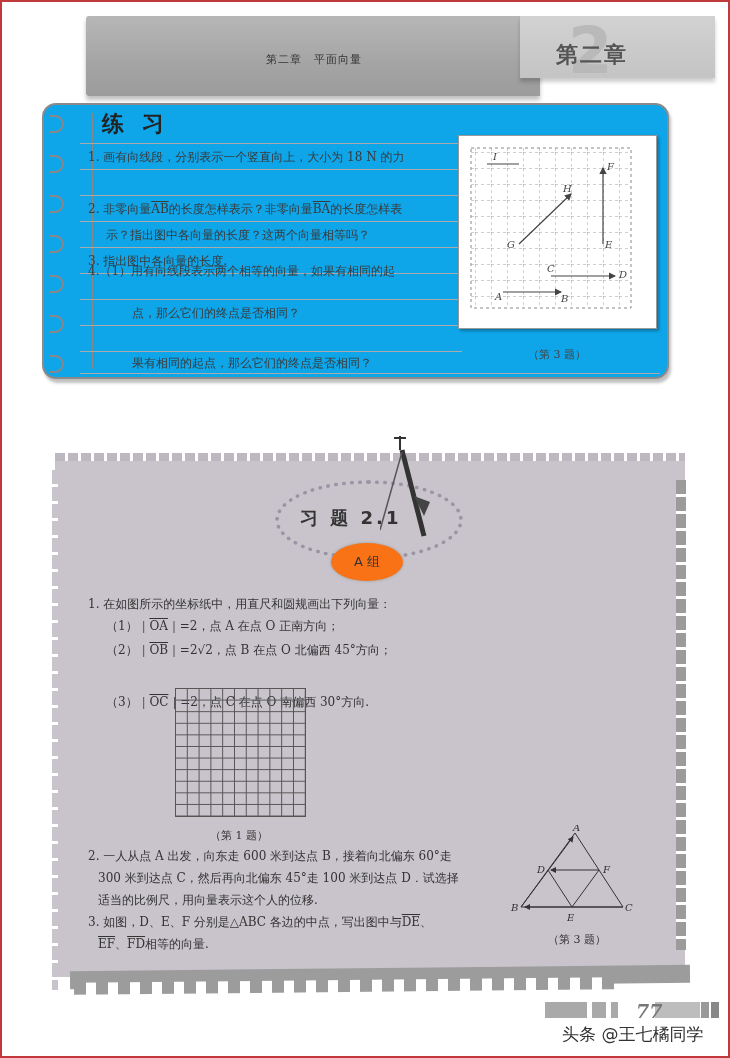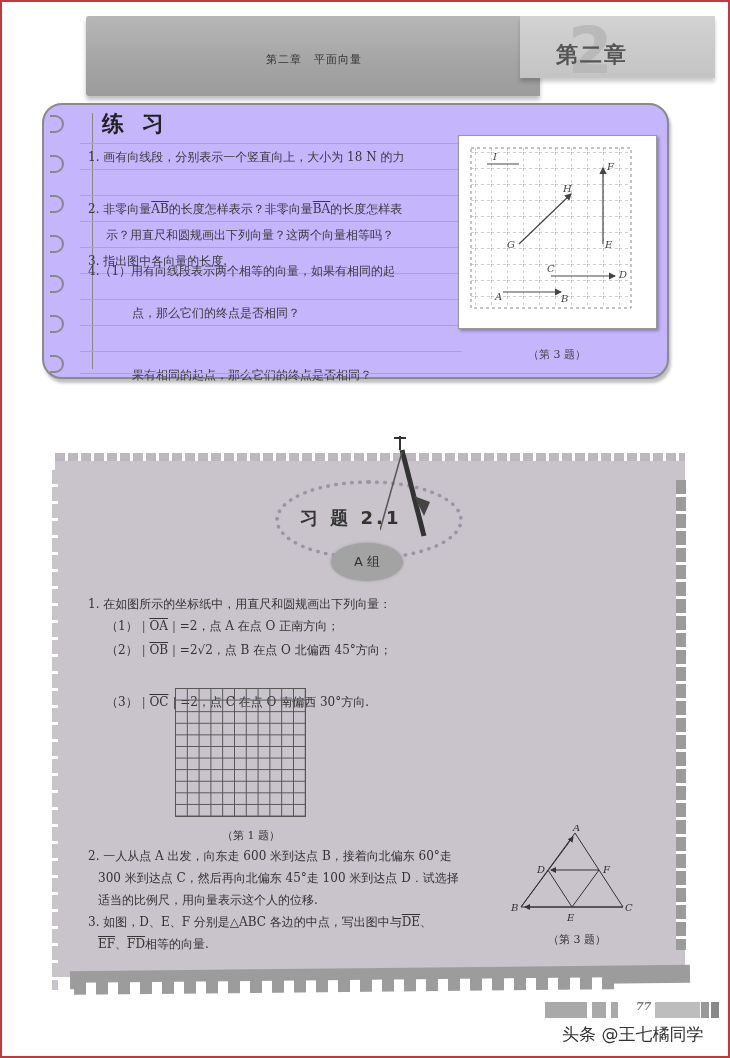--- a/index.html
+++ b/index.html
@@ -5,50 +5,50 @@
   html,body{margin:0;padding:0;}
   body{width:730px;height:1058px;position:relative;background:#ffffff;overflow:hidden;font-family:"DejaVu Serif","Liberation Serif",serif;color:#3a3a3a;}
   .frame{position:absolute;left:0;top:0;width:726px;height:1054px;border:2px solid #c0393b;box-sizing:content-box;}
   
   .hdr{position:absolute;left:66px;top:16px;width:454px;height:80px;background:linear-gradient(#b7b7b7,#a4a4a4 60%,#9c9c9c);box-shadow:0 4px 4px rgba(0,0,0,0.25);border-radius:3px 0 0 3px;margin-left:20px;}
   .hdr-text{position:absolute;left:180px;top:36px;font-size:11px;color:#333;letter-spacing:1px;font-family:"DejaVu Sans",sans-serif;}
   .hdr-tab{position:absolute;left:520px;top:16px;width:195px;height:62px;background:linear-gradient(#d2d2d2,#c4c4c4);box-shadow:0 4px 4px rgba(0,0,0,0.2);}
   .hdr-num{position:absolute;left:48px;top:-2px;font-size:64px;font-weight:bold;color:#b9b9b9;font-family:"DejaVu Sans",sans-serif;}
   .hdr-chapter{position:absolute;left:36px;top:24px;font-size:22px;font-weight:bold;color:#555;font-family:"DejaVu Sans",sans-serif;letter-spacing:2px;}
   
-  .card{position:absolute;left:42px;top:103px;width:623px;height:272px;border:2px solid #8a8a8a;border-radius:20px;background:#c4b5fd;box-shadow:2px 4px 3px rgba(0,0,0,0.25);}
+  .card{position:absolute;left:42px;top:103px;width:623px;height:272px;border:2px solid #8a8a8a;border-radius:14px;background:#0ea5e9;box-shadow:2px 4px 3px rgba(0,0,0,0.25);}
   .card-rule{position:absolute;left:48px;top:8px;width:1px;height:256px;background:#888;}
   .ring{position:absolute;left:6px;width:12px;height:14px;border:2px solid #888;border-left:none;border-radius:0 10px 10px 0;}
   .card-title{position:absolute;left:58px;top:4px;font-size:22px;font-weight:bold;color:#222;letter-spacing:18px;font-family:"DejaVu Sans",sans-serif;}
   .line{position:absolute;left:36px;width:382px;height:1px;background:#aaa;}
   .q{position:absolute;font-size:12px;color:#3a3a3a;white-space:nowrap;}
   .ov{text-decoration:overline;}
   
   .fig3{position:absolute;left:414px;top:30px;width:197px;height:192px;border:1px solid #999;box-shadow:2px 2px 3px rgba(0,0,0,0.3);background:#fff;}
   .fig3-cap{position:absolute;left:484px;top:242px;font-size:11px;color:#444;}
   
   .sheet{position:absolute;left:55px;top:457px;width:630px;height:520px;background:#c9c4cc;}
   .teeth-top{position:absolute;left:55px;top:453px;width:630px;height:8px;background:repeating-linear-gradient(90deg,#bdb8c0 0 10px,#fff 10px 13px);}
   .teeth-right{position:absolute;left:676px;top:480px;width:10px;height:470px;background:repeating-linear-gradient(180deg,#9b9b9b 0 14px,#fff 14px 17px);}
   .teeth-left{position:absolute;left:52px;top:470px;width:6px;height:520px;background:repeating-linear-gradient(180deg,#c9c4cc 0 14px,#fff 14px 17px);}
   .bottom-band{position:absolute;left:70px;top:968px;width:620px;height:18px;background:#9c9c9c;transform:rotate(-0.6deg);}
   .bottom-teeth{position:absolute;left:74px;top:980px;width:540px;height:12px;background:repeating-linear-gradient(90deg,#9c9c9c 0 12px,#fff 12px 22px);transform:rotate(-0.6deg);}
   .ellipse-dots{position:absolute;left:275px;top:480px;width:180px;height:72px;border:4px dotted #9a94a4;border-radius:50%;}
   .title2{position:absolute;left:300px;top:506px;font-size:18px;font-weight:bold;color:#333;font-family:"DejaVu Sans",sans-serif;letter-spacing:3px;}
-  .group-pill{position:absolute;left:331px;top:543px;width:72px;height:38px;background:#a3a3a3;border-radius:50%;box-shadow:0 0 3px #999;text-align:center;line-height:38px;font-size:13px;color:#333;font-family:"DejaVu Sans",sans-serif;}
+  .group-pill{position:absolute;left:331px;top:543px;width:72px;height:38px;background:#f97316;border-radius:50%;box-shadow:0 0 3px #999;text-align:center;line-height:38px;font-size:13px;color:#333;font-family:"DejaVu Sans",sans-serif;}
   .compass{position:absolute;left:380px;top:436px;}
   .p{position:absolute;font-size:12px;color:#333;white-space:nowrap;}
   .grid1{position:absolute;left:175px;top:688px;width:130px;height:128px;
      background-image:linear-gradient(#555 1px,transparent 1px),linear-gradient(90deg,#555 1px,transparent 1px);
      background-size:11.8px 11.6px;border-right:1px solid #555;border-bottom:1px solid #555;}
   .cap{position:absolute;font-size:11px;color:#333;}
   .tri{position:absolute;left:505px;top:825px;}
   
   .footer-bars{position:absolute;left:545px;top:1002px;}
-  .pg{position:absolute;left:636px;top:1000px;font-size:11px;font-style:italic;color:#777;font-weight:bold;}
+  .pg{position:absolute;left:636px;top:1000px;font-size:19px;font-style:italic;color:#777;font-weight:bold;}
   .watermark{position:absolute;left:562px;top:1023px;font-size:17px;color:#333;font-family:"DejaVu Sans",sans-serif;}
 </style>
 </head>
 <body>
 
 <div class="frame"></div>
 
 <div class="hdr">
   <span class="hdr-text">第二章　平面向量</span>
 </div>
@@ -68,30 +68,30 @@
   <div class="ring" style="top:250px"></div>
 
   <div class="card-title">练习</div>
 
   <div class="line" style="top:38px"></div>
   <div class="q" style="left:44px;top:44px">1. 画有向线段，分别表示一个竖直向上，大小为 18 N 的力</div>
   <div class="line" style="top:64px"></div>
   <div class="line" style="top:90px"></div>
   <div class="q" style="left:44px;top:96px"><span>2. 非零向量</span><span class="ov">AB</span><span>的长度怎样表示？非零向量</span><span class="ov">BA</span><span>的长度怎样表</span></div>
   <div class="line" style="top:116px"></div>
-  <div class="q" style="left:62px;top:122px">示？用直尺和圆规画出下列向量？这两个向量相等吗？</div>
+  <div class="q" style="left:62px;top:122px">示？指出图中各向量的长度？这两个向量相等吗？</div>
   <div class="line" style="top:142px"></div>
   <div class="q" style="left:44px;top:148px">3. 指出图中各向量的长度.</div>
   <div class="line" style="top:168px"></div>
   <div class="q" style="left:44px;top:158px">4.（1）用有向线段表示两个相等的向量，如果有相同的起</div>
   <div class="line" style="top:194px"></div>
   <div class="q" style="left:88px;top:200px">点，那么它们的终点是否相同？</div>
   <div class="line" style="top:220px"></div>
   <div class="line" style="top:246px"></div>
-  <div class="q" style="left:88px;top:262px">果有相同的起点，那么它们的终点是否相同？</div>
+  <div class="q" style="left:88px;top:250px">果有相同的起点，那么它们的终点是否相同？</div>
   <div class="line" style="top:268px;width:580px"></div>
 
   <div class="fig3">
     <svg width="197" height="192" viewBox="0 0 197 192">
       <defs>
         <pattern id="dg" width="16" height="16" patternUnits="userSpaceOnUse">
           <path d="M0 0 H16 M0 0 V16" stroke="#888" stroke-width="0.8" stroke-dasharray="3 3" fill="none"></path>
         </pattern>
         <marker id="ar" markerWidth="6" markerHeight="6" refX="5" refY="3" orient="auto">
             <path d="M0,0 L6,3 L0,6 z" fill="#444"></path>
@@ -136,21 +136,21 @@
   </svg>
 </div>
 <div class="group-pill">A 组</div>
 
 <div class="p" style="left:88px;top:596px">1. 在如图所示的坐标纸中，用直尺和圆规画出下列向量：</div>
 <div class="p" style="left:106px;top:618px"><span>（1）</span>｜<span class="ov">OA</span>｜<span>=2，点 A 在点 O 正南方向；</span></div>
 <div class="p" style="left:106px;top:642px"><span>（2）</span>｜<span class="ov">OB</span>｜<span>=2√2，点 B 在点 O 北偏西 45°方向；</span></div>
 <div class="p" style="left:106px;top:694px"><span>（3）</span>｜<span class="ov">OC</span>｜<span>=2，点 C 在点 O 南偏西 30°方向.</span></div>
 
 <div class="grid1"></div>
-<div class="cap" style="left:222px;top:828px">（第 1 题）</div>
+<div class="cap" style="left:210px;top:828px">（第 1 题）</div>
 
 <div class="p" style="left:88px;top:848px">2. 一人从点 A 出发，向东走 600 米到达点 B，接着向北偏东 60°走</div>
 <div class="p" style="left:98px;top:870px">300 米到达点 C，然后再向北偏东 45°走 100 米到达点 D．试选择</div>
 <div class="p" style="left:98px;top:892px">适当的比例尺，用向量表示这个人的位移.</div>
 <div class="p" style="left:88px;top:914px"><span>3. 如图，D、E、F 分别是△ABC 各边的中点，写出图中与</span><span class="ov">DE</span><span>、</span></div>
 <div class="p" style="left:98px;top:936px"><span class="ov">EF</span><span>、</span><span class="ov">FD</span><span>相等的向量.</span></div>
 
 <div class="tri">
   <svg width="130" height="100" viewBox="0 0 130 100">
     <defs>

